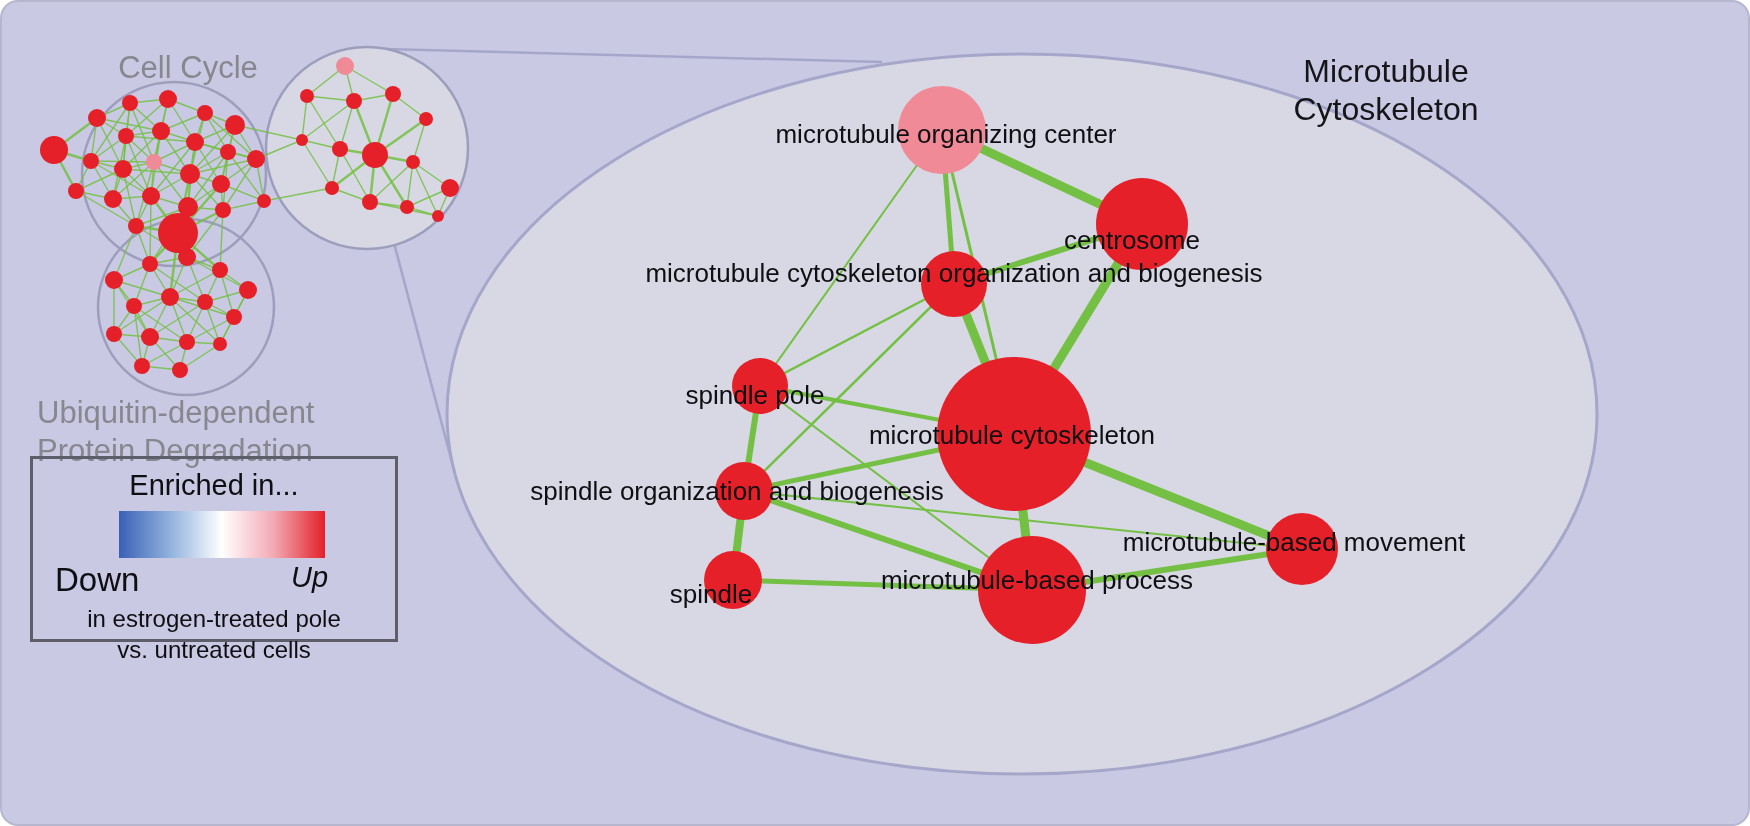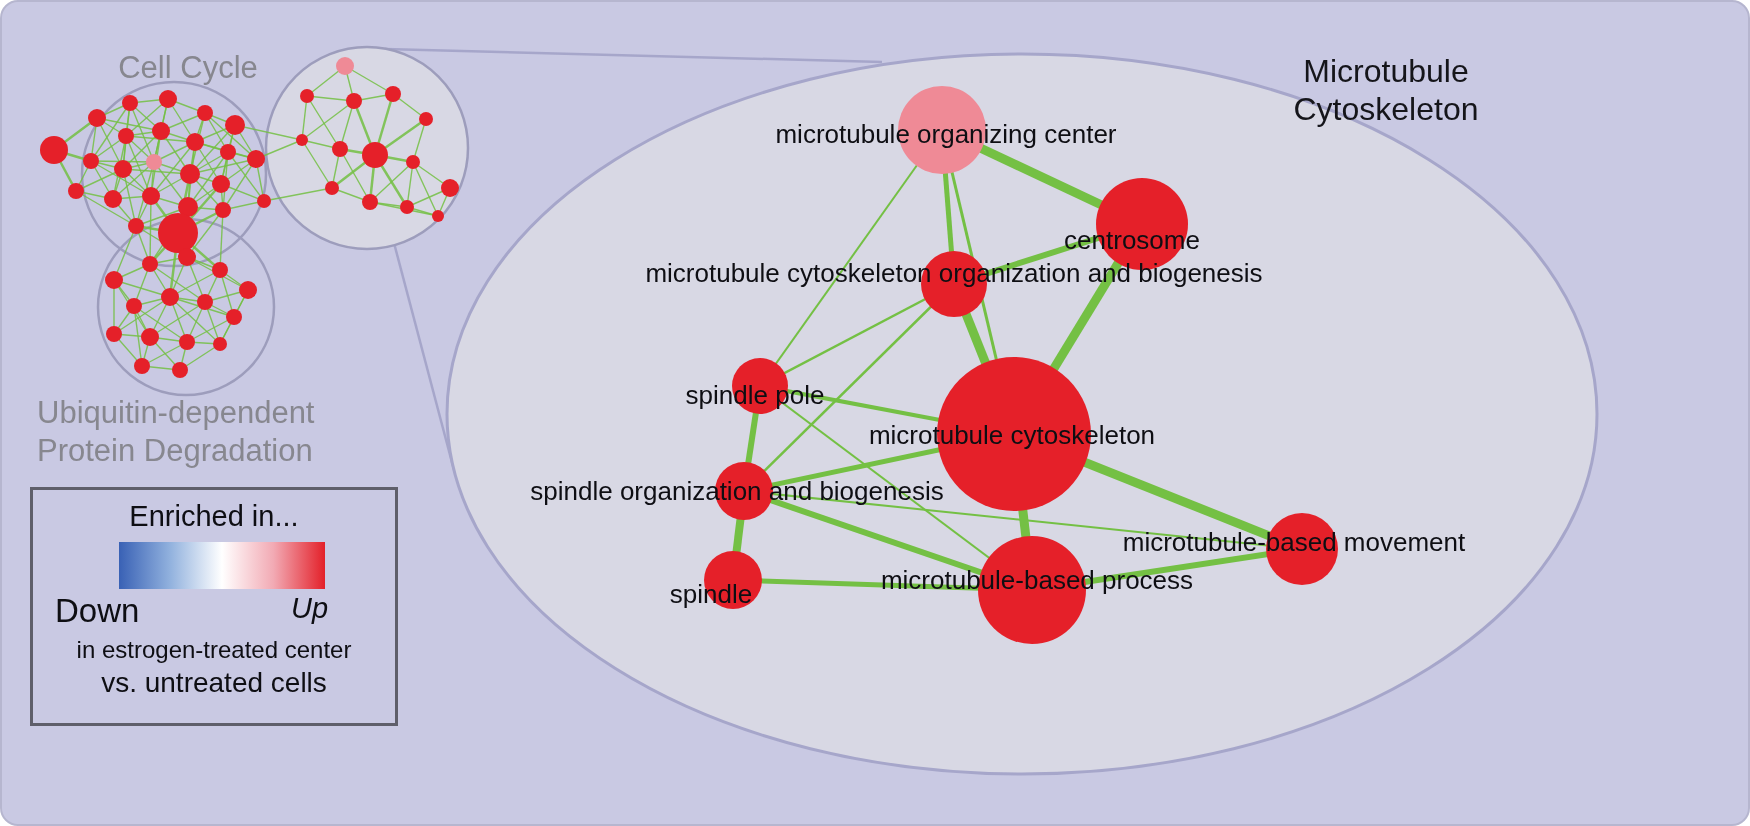--- a/index.html
+++ b/index.html
@@ -2,27 +2,27 @@
 <html><head>
 <meta charset="utf-8">
 <style>
   html,body{margin:0;padding:0;background:#ffffff;}
   .page{position:relative;width:1750px;height:826px;background:#c9c9e3;border-radius:18px;overflow:hidden;border:2px solid #b6b6cf;box-sizing:border-box;font-family:"Liberation Sans",sans-serif;}
   svg.scene{position:absolute;left:0;top:0;width:1750px;height:826px;}
   text{font-family:"Liberation Sans",sans-serif;}
   .cluster-title{font-size:31px;fill:#87878f;}
   .main-title{font-size:32px;fill:#15151a;}
   .node-label{font-size:26px;fill:#0e0e13;}
-  .legend{position:absolute;left:28px;top:485px;width:368px;height:239px;border:3px solid #5e5e6a;box-sizing:border-box;color:#0e0e13;}
+  .legend{position:absolute;left:28px;top:454px;width:368px;height:186px;border:3px solid #5e5e6a;box-sizing:border-box;color:#0e0e13;}
   .legend-title{position:absolute;top:10px;left:0;right:0;text-align:center;font-size:29px;}
   .legend-bar{position:absolute;left:86px;top:52px;width:206px;height:47px;}
   .legend-down{position:absolute;left:22px;top:102px;font-size:33px;}
   .legend-up{position:absolute;left:258px;top:102px;font-size:29px;font-style:italic;}
   .legend-cap1{position:absolute;top:146px;left:0;right:0;text-align:center;font-size:24px;}
-  .legend-cap2{position:absolute;top:177px;left:0;right:0;text-align:center;font-size:28px;}
+  .legend-cap2{position:absolute;top:177px;left:0;right:0;text-align:center;font-size:24px;}
 </style>
 </head>
 <body>
 
 <div class="page" style="background-color: rgb(201, 201, 227);">
 
   <svg class="scene" viewBox="0 0 1750 826" width="1750" height="826">
     <g>
         <line x1="383" y1="47" x2="880" y2="60" stroke="#a6a6ca" stroke-width="2.5"></line>
         <line x1="392" y1="241" x2="452" y2="468" stroke="#a6a6ca" stroke-width="2.5"></line>
@@ -334,17 +334,17 @@
     <text class="cluster-title" x="35" y="459">Protein Degradation</text>
     <text class="main-title" x="1384" y="80" text-anchor="middle">Microtubule</text>
     <text class="main-title" x="1384" y="118" text-anchor="middle">Cytoskeleton</text>
   </svg>
 
   <div class="legend">
     <div class="legend-title">Enriched in...</div>
     <div class="legend-bar" style="background: linear-gradient(to right, rgb(57, 97, 181), rgb(146, 178, 222), rgb(255, 255, 255), rgb(242, 170, 180), rgb(227, 32, 41));"></div>
     <div class="legend-down">Down</div>
     <div class="legend-up">Up</div>
-    <div class="legend-cap1">in estrogen-treated center</div>
+    <div class="legend-cap1">in estrogen-treated pole</div>
     <div class="legend-cap2">vs. untreated cells</div>
   </div>
 
 </div>
 
 </body></html>

